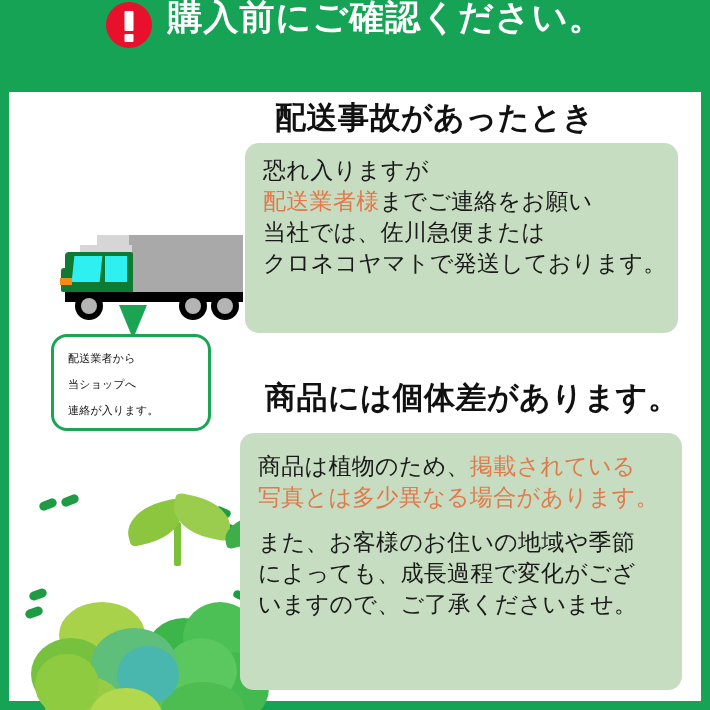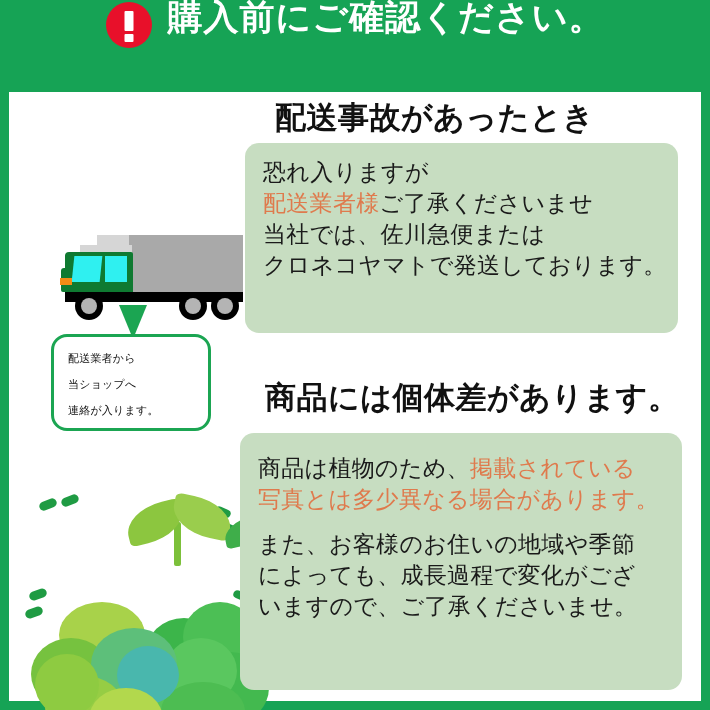--- a/index.html
+++ b/index.html
@@ -92,20 +92,21 @@
   }
   #heading-1 { left: 266px; top: 10px; }
   #heading-2 { left: 256px; top: 290px; }
 
   
   .info-box {
     position: absolute;
     background: #c7ddc1;
     border-radius: 14px;
     box-sizing: border-box;
+    font-family: Liberation Mono, monospace;
   }
   #info-box-1 {
     left: 236px; top: 51px;
     width: 433px; height: 190px;
     padding: 14px 0 0 18px;
   }
   #info-box-2 {
     left: 231px; top: 341px;
     width: 442px; height: 257px;
     padding: 20px 0 0 18px;
@@ -359,21 +360,21 @@
       <div class="bubble-line">配送業者から</div>
       <div class="bubble-line">当ショップへ</div>
       <div class="bubble-line">連絡が入ります。</div>
     </div>
 
     <div class="info-box" id="info-box-1">
       <div class="body-line">
         <span>恐れ入りますが</span>
       </div>
       <div class="body-line">
-        <span class="hl-orange">配送業者様</span><span>ご了承くださいませ</span>
+        <span class="hl-orange">配送業者様</span><span>までご連絡をお願い</span>
       </div>
       <div class="body-line">
         <span>当社では、佐川急便または</span>
       </div>
       <div class="body-line">
         <span>クロネコヤマトで発送しております。</span>
       </div>
     </div>
 
     <div class="section-heading" id="heading-2">商品には個体差があります。</div>

